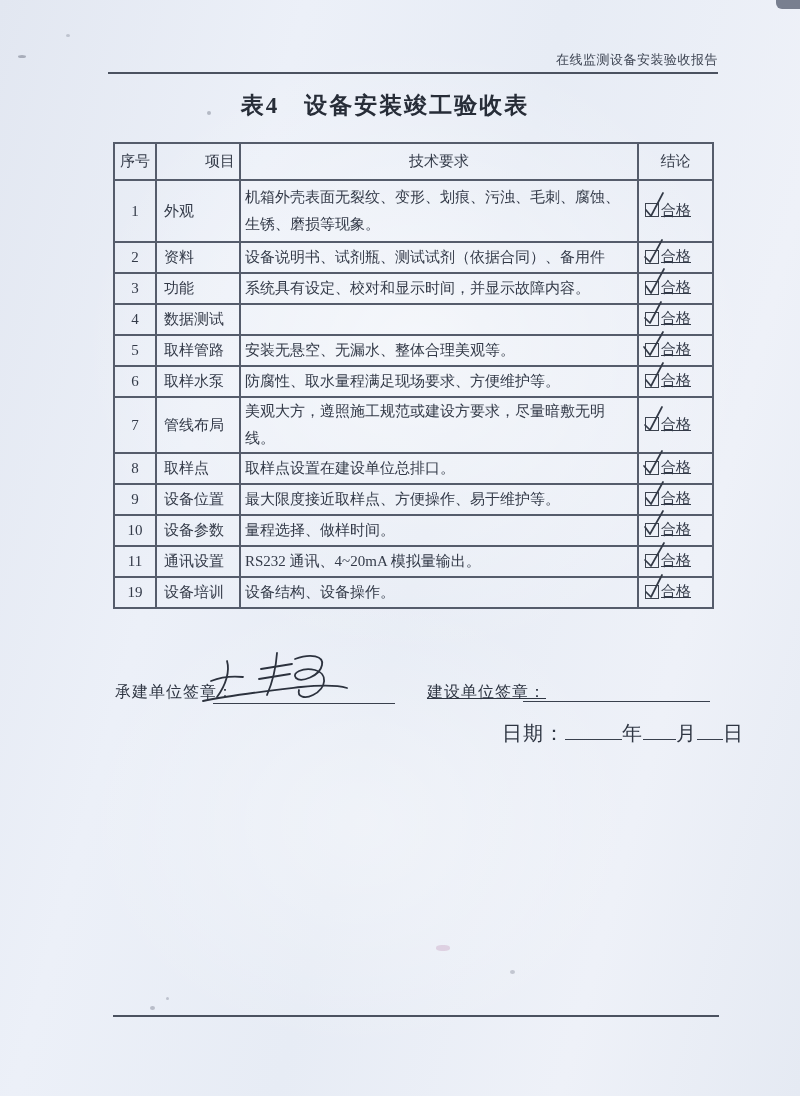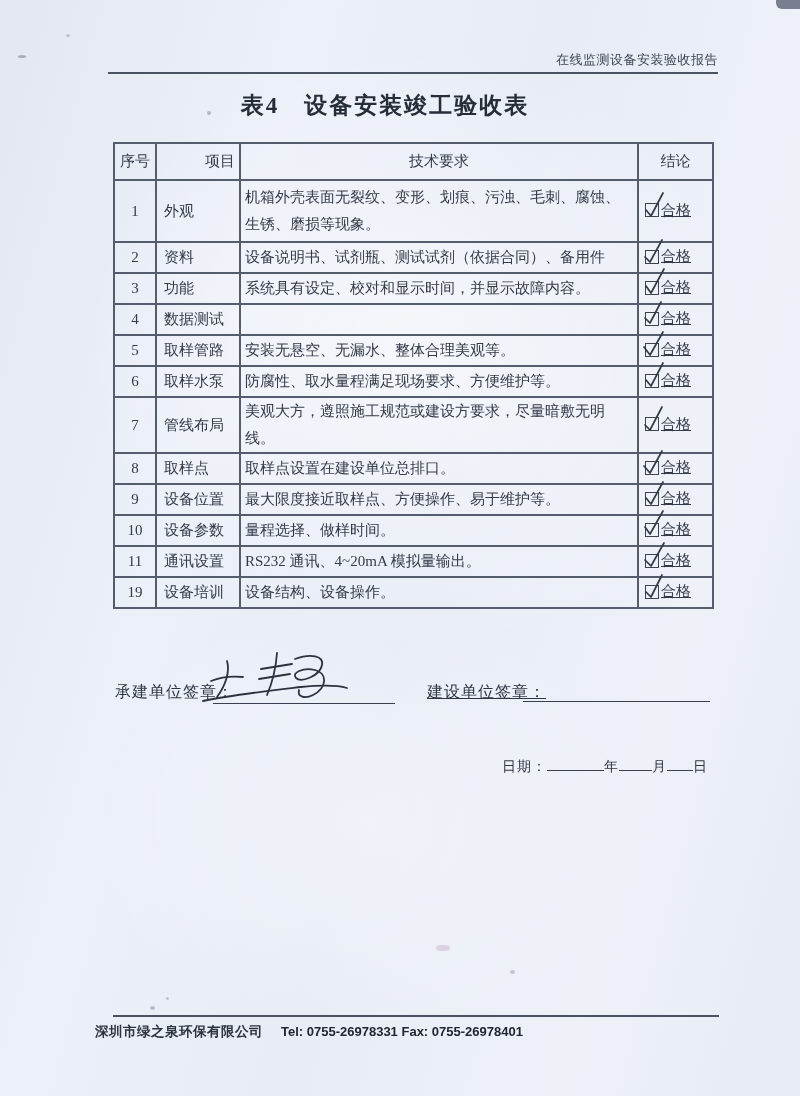--- a/index.html
+++ b/index.html
@@ -44,21 +44,21 @@
   .concl-wrap{position:relative;display:inline-flex;align-items:center;text-decoration:underline;}
   .cbox{width:12px;height:12px;border:1.6px solid #3c434f;display:inline-block;margin-right:2px;flex:none;}
   svg.tick{position:absolute;left:-3px;top:-11px;width:24px;height:30px;overflow:visible;pointer-events:none;}
   svg.tick path{fill:none;stroke:#333a47;stroke-width:1.7;stroke-linecap:round;stroke-linejoin:round;}
 
   .sig-label{position:absolute;font-size:16px;color:#2e3542;letter-spacing:1px;}
   .sig-line{position:absolute;height:0;border-bottom:1.6px solid #39404d;}
   svg.signature{position:absolute;left:197px;top:645px;width:155px;height:64px;overflow:visible;}
   svg.signature path{fill:none;stroke:#2c323e;stroke-width:1.8;stroke-linecap:round;stroke-linejoin:round;}
 
-  .date-row{position:absolute;left:502px;top:756px;font-size:14px;color:#2e3542;letter-spacing:1px;white-space:nowrap;}
+  .date-row{position:absolute;left:502px;top:720px;font-size:20px;color:#2e3542;letter-spacing:1px;white-space:nowrap;}
   .blank-line{display:inline-block;height:14px;border-bottom:1.6px solid #39404d;}
 
   .footer-rule{position:absolute;left:113px;top:1015px;width:606px;height:1.5px;background:#4b5260;}
   .footer-text{position:absolute;left:95px;top:1023px;font-size:13.5px;color:#2c323e;white-space:nowrap;}
   .footer-company{font-weight:bold;letter-spacing:.5px;}
   .footer-contact{font-family:"Liberation Sans","DejaVu Sans",sans-serif;font-weight:bold;margin-left:18px;font-size:13px;color:#20262f;}
 </style>
 </head>
 <body>
 
@@ -252,17 +252,14 @@
     <path d="M62,34 L93,29"></path>
     <path d="M98,14 C114,8 127,11 125,20 C123,31 104,38 99,33 C94,28 106,22 118,25 C131,28 130,43 116,50 C108,54 100,52 102,45"></path>
   </svg>
 
   <div class="sig-label" style="left:427px;top:682px;text-decoration:underline;">建设单位签章：</div>
   <div class="sig-line" style="left:523px;top:701px;width:187px;"></div>
 
   <div class="date-row"><span>日期：</span><span class="blank-line" style="width:57px;"></span><span>年</span><span class="blank-line" style="width:33px;"></span><span>月</span><span class="blank-line" style="width:26px;"></span><span>日</span></div>
 
   <div class="footer-rule"></div>
-  <div class="footer-text">
-    <span class="footer-company">深圳市绿之泉环保有限公司</span><span class="footer-contact">Tel:  0755-26978331 Fax:  0755-26978401</span>
-  </div>
 
 </div>
 
 </body></html>

